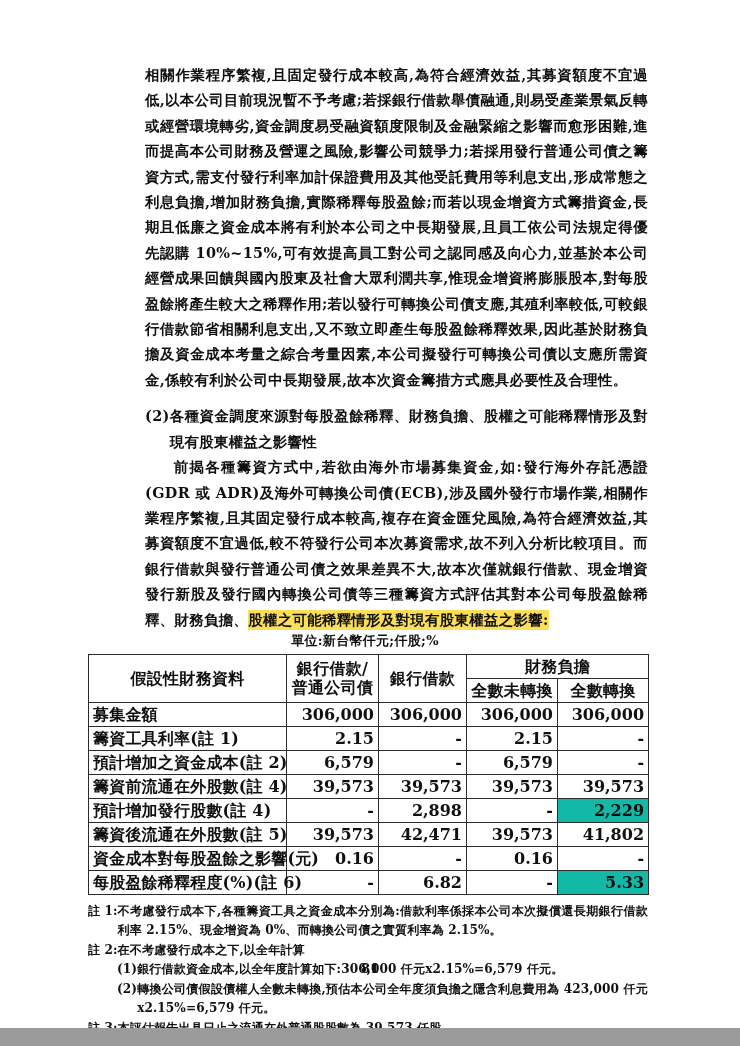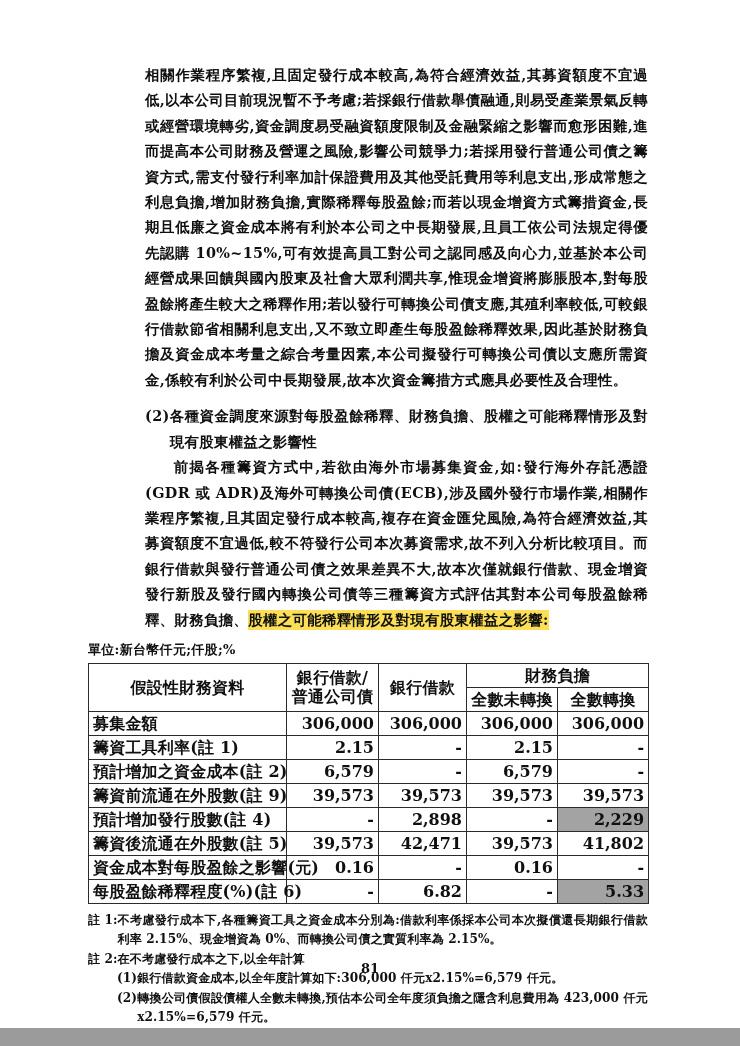--- a/index.html
+++ b/index.html
@@ -72,23 +72,22 @@
   .hl {
     background: #fbdf5b;
     background: linear-gradient(#fcdf56, #fcdf56);
     padding: 1px 0 2px 0;
     box-decoration-break: clone;
     -webkit-box-decoration-break: clone;
   }
 
   
   .unit-line {
-    margin-top: 9px;
     width: 560px;
-    text-align: left;
+    text-align: center;
     font-size: 13px;
     font-weight: 600;
     letter-spacing: 0.3px;
     padding-right: 6px;
     box-sizing: border-box;
   }
 
   
   table.fin {
     margin-top: 4px;
@@ -113,21 +112,21 @@
     text-align: left;
     letter-spacing: 0.2px;
     white-space: nowrap;
   }
   td.num {
     text-align: right;
     font-family: "DejaVu Serif", "Liberation Serif", serif;
     padding-right: 5px;
   }
   .cell-hl {
-    background: #a3a3a3;
+    background: #14b8a6;
   }
   th.grp {
     padding: 3px 4px;
   }
   .th-two-line {
     line-height: 19px;
   }
 
   
   .notes {
@@ -226,21 +225,21 @@
             <td class="num">-</td>
           </tr>
           <tr>
             <td class="rowlabel">預計增加之資金成本(註 2)</td>
             <td class="num">6,579</td>
             <td class="num">-</td>
             <td class="num">6,579</td>
             <td class="num">-</td>
           </tr>
           <tr>
-            <td class="rowlabel">籌資前流通在外股數(註 9)</td>
+            <td class="rowlabel">籌資前流通在外股數(註 4)</td>
             <td class="num">39,573</td>
             <td class="num">39,573</td>
             <td class="num">39,573</td>
             <td class="num">39,573</td>
           </tr>
           <tr>
             <td class="rowlabel">預計增加發行股數(註 4)</td>
             <td class="num">-</td>
             <td class="num">2,898</td>
             <td class="num">-</td>

